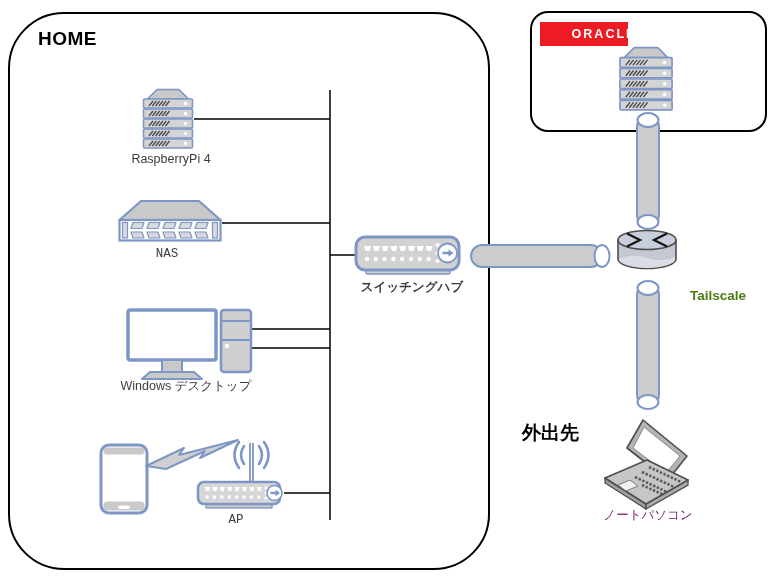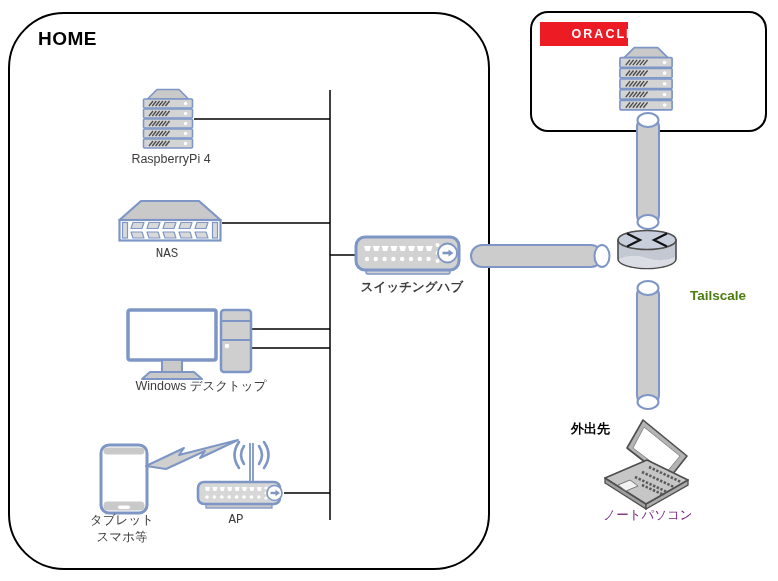--- a/index.html
+++ b/index.html
@@ -4,21 +4,21 @@
 <style>
   html,body{margin:0;padding:0;background:#fff;}
   .canvas{position:relative;width:778px;height:581px;background:#ffffff;
           font-family:"Liberation Sans","DejaVu Sans",sans-serif;overflow:hidden;}
   .abs{position:absolute;}
   .zone{position:absolute;border:2px solid #000;background:transparent;}
   .home-box{left:8px;top:12px;width:478px;height:554px;border-radius:56px;}
   .oracle-box{left:530px;top:11px;width:233px;height:117px;border-radius:18px;}
   .zone-title{position:absolute;font-weight:bold;color:#000;}
   .home-title{left:38px;top:28px;font-size:19px;letter-spacing:.5px;}
-  .outside-title{left:571px;top:420px;font-size:13px;}
+  .outside-title{left:522px;top:420px;font-size:19px;}
   .tailscale-title{left:690px;top:244px;font-size:13.5px;font-weight:bold;color:#4d7c0f;margin-top:44px;}
   .oracle-logo{left:540px;top:22px;width:88px;height:24px;background:#ed1c24;
                display:flex;align-items:center;justify-content:center;}
   .oracle-logo span{color:#fff;font-weight:bold;font-size:12.5px;letter-spacing:2px;margin-left:40px;}
   .lbl{position:absolute;text-align:center;font-size:12.5px;color:#3d3d3d;line-height:17px;white-space:nowrap;}
   svg{position:absolute;overflow:visible;}
   .lines-layer{left:0;top:0;pointer-events:none;}
 </style>
 </head>
 <body>
@@ -231,26 +231,22 @@
   <div class="zone-title outside-title">外出先</div>
 
   <div class="tailscale-title abs">Tailscale</div>
 
   <div class="lbl" style="left:106px;top:151px;width:130px;">RaspberryPi 4</div>
 
   <div class="lbl" style="left:107px;top:246px;width:120px;font-family:Liberation Mono, monospace;">
     <div>NAS</div>
   </div>
 
-  <div class="lbl" style="left:119px;top:378px;width:164px;">Windows デスクトップ</div>
-
-  <div class="lbl" style="left:61px;top:512px;width:122px;">
-    <div>タブレット</div>
-    <div>スマホ等</div>
-  </div>
+  <div class="lbl" style="left:104px;top:378px;width:164px;">Windows デスクトップ</div>
+
 
   <div class="lbl" style="left:196px;top:512px;width:80px;font-family:Liberation Mono, monospace;">AP</div>
 
   <div class="lbl" style="left:342px;top:279px;width:140px;font-weight:bold;">
     <div>スイッチングハブ</div>
   </div>
 
   <div class="lbl" style="left:586px;top:507px;width:124px;color:#701a75;">ノートパソコン</div>
 
 </div>

